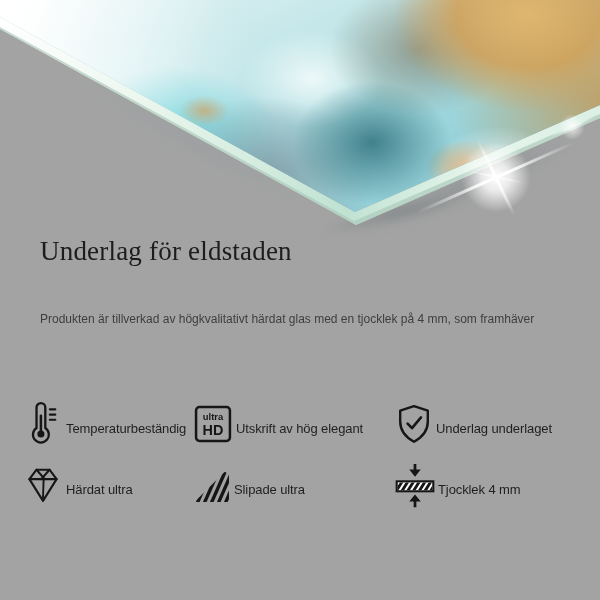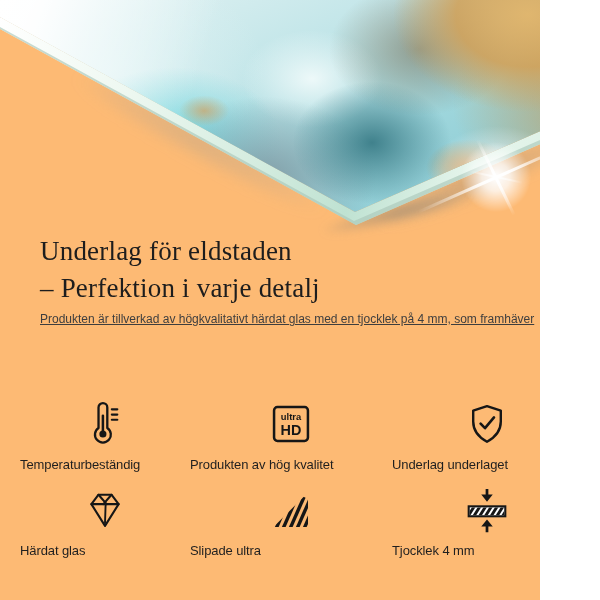--- a/index.html
+++ b/index.html
@@ -1,17 +1,17 @@
 <!DOCTYPE html>
 <html><head>
 <meta charset="utf-8">
 <style>
   html,body{margin:0;padding:0;background:#fff;}
   .canvas{
-    position:relative;width:540px;height:600px;background:#fdba74;overflow:hidden;
+    position:relative;width:600px;height:600px;background:#a3a3a3;overflow:hidden;
     font-family:"Liberation Sans",sans-serif;
   }
 
   
   .hero{position:absolute;left:0;top:0;width:600px;height:246px;overflow:hidden;}
   .shadow{position:absolute;border-radius:50%;}
   .shadow-left{left:10px;top:122px;width:380px;height:42px;
     background:radial-gradient(closest-side, rgba(140,150,155,.30), rgba(150,158,162,.14) 55%, rgba(255,255,255,0) 75%);
     transform:rotate(28.5deg);filter:blur(7px);}
   .shadow-right{left:330px;top:156px;width:300px;height:46px;
@@ -56,26 +56,26 @@
   .sparkle-small{position:absolute;left:572px;top:127px;width:0;height:0;opacity:.85;}
   .sparkle-small .glow{position:absolute;left:-14px;top:-14px;width:28px;height:28px;border-radius:50%;
     background:radial-gradient(circle, rgba(255,255,255,.95), rgba(255,255,255,0) 65%);}
   .sparkle-small .ray1{width:46px;height:2px;left:-23px;top:-1px;}
 
   
   .title{position:absolute;left:40px;top:233px;
     font-family:"Liberation Serif",serif;font-size:27px;line-height:37px;
     color:#1d1d1d;font-weight:400;letter-spacing:.2px;}
   .paragraph{position:absolute;left:40px;top:306px;
-    font-size:12px;line-height:26px;color:#3e3e3e;white-space:nowrap;text-decoration:underline;}
+    font-size:12px;line-height:26px;color:#3e3e3e;white-space:nowrap;}
 
   
   .features{position:absolute;left:20px;top:400px;width:562px;
     display:grid;grid-template-columns:170px 202px 190px;row-gap:14px;}
-  .feature{display:flex;flex-direction:column;}
+  .feature{display:flex;align-items:center;}
   .icon-box{height:47px;display:flex;align-items:center;justify-content:center;}
   .feature-label{margin-top:10px;font-size:13px;color:#1f1f1f;letter-spacing:-.1px;}
   .feature svg{display:block;}
   .stroke{fill:none;stroke:#161616;stroke-linejoin:round;stroke-linecap:round;}
 </style>
 </head>
 <body>
 
 <div class="canvas">
 
@@ -93,21 +93,20 @@
         <div class="ray ray3"></div>
     </div>
     <div class="sparkle-small">
       <div class="glow"></div>
         <div class="ray ray1"></div>
     </div>
   </div>
 
   <h1 class="title" style="margin:0;">
     <span>Underlag för eldstaden</span><br>
-    <span>– Perfektion i varje detalj</span>
   </h1>
 
   <div class="paragraph">
     <div>Produkten är tillverkad av högkvalitativt härdat glas med en tjocklek på 4 mm, som framhäver</div>
   </div>
 
   <div class="features">
 
     <div class="feature">
       <div class="icon-box">
@@ -124,21 +123,21 @@
     </div>
 
     <div class="feature">
       <div class="icon-box">
         <svg width="46" height="46" viewBox="0 0 44 44">
           <rect class="stroke" stroke-width="2.4" x="5.8" y="5.8" width="32.4" height="32.4" rx="3.2"></rect>
           <text x="22" y="18.6" text-anchor="middle" font-size="9" font-weight="600" fill="#161616" font-family="Liberation Sans, sans-serif">ultra</text>
           <text x="22" y="32.6" text-anchor="middle" font-size="13.8" font-weight="700" fill="#161616" font-family="Liberation Sans, sans-serif">HD</text>
         </svg>
       </div>
-      <div class="feature-label">Produkten av hög kvalitet</div>
+      <div class="feature-label">Utskrift av hög elegant</div>
     </div>
 
     <div class="feature">
       <div class="icon-box">
         <svg width="44" height="44" viewBox="0 0 44 44">
           <path class="stroke" stroke-width="2.4" d="M22 4.2 L35.8 8.6 V19.6 C35.8 28.8 30.2 35.4 22 39.8 C13.8 35.4 8.2 28.8 8.2 19.6 V8.6 Z"></path>
           <path class="stroke" stroke-width="2.6" d="M15.6 21.6 L20 26.2 L29 15.4"></path>
         </svg>
       </div>
       <div class="feature-label">Underlag underlaget</div>
@@ -146,21 +145,21 @@
 
     <div class="feature">
       <div class="icon-box">
         <svg width="46" height="46" viewBox="0 0 44 44">
           <path class="stroke" stroke-width="2" d="M9 16.4 L15.8 7.4 H28.2 L35 16.4 L22 37.2 Z"></path>
           <path class="stroke" stroke-width="2" d="M9 16.4 H35"></path>
           <path class="stroke" stroke-width="2" d="M15.8 7.4 L23.6 16.4 M28.2 7.4 L20.4 16.4"></path>
           <path class="stroke" stroke-width="1.8" d="M22.6 16.4 L22 34.5"></path>
         </svg>
       </div>
-      <div class="feature-label">Härdat glas</div>
+      <div class="feature-label">Härdat ultra</div>
     </div>
 
     <div class="feature">
       <div class="icon-box">
         <svg width="44" height="44" viewBox="0 0 44 44">
           <defs>
               <clipPath id="bevclip">
                 <path d="M4.5 39 L39 4.5 V39 Z"></path>
               </clipPath>
             </defs>

